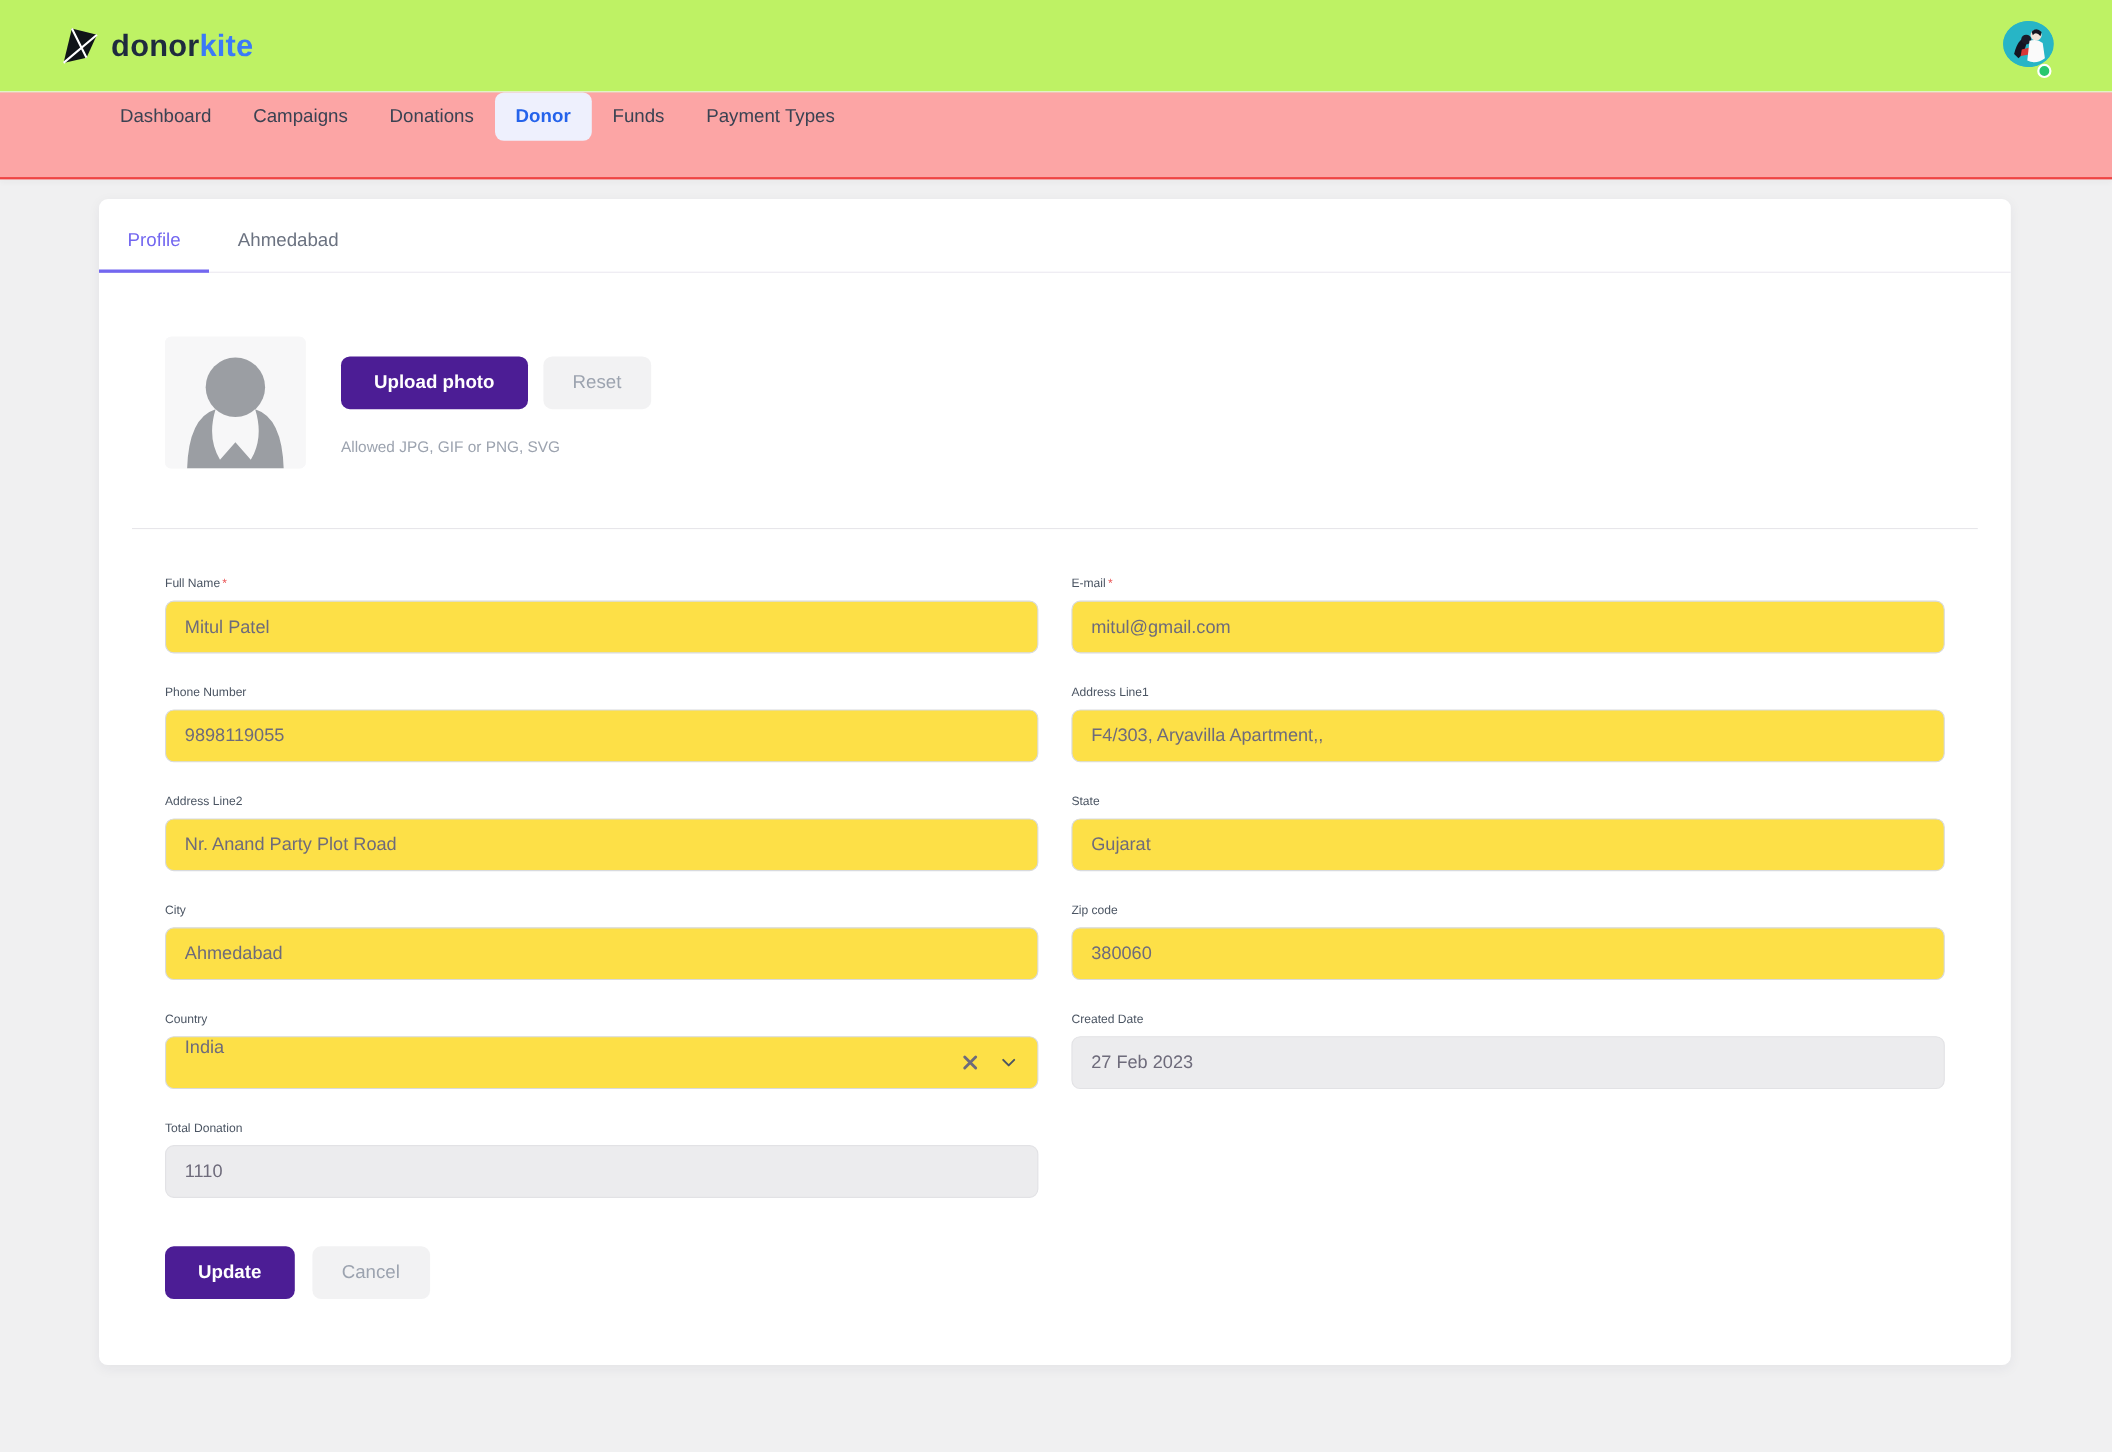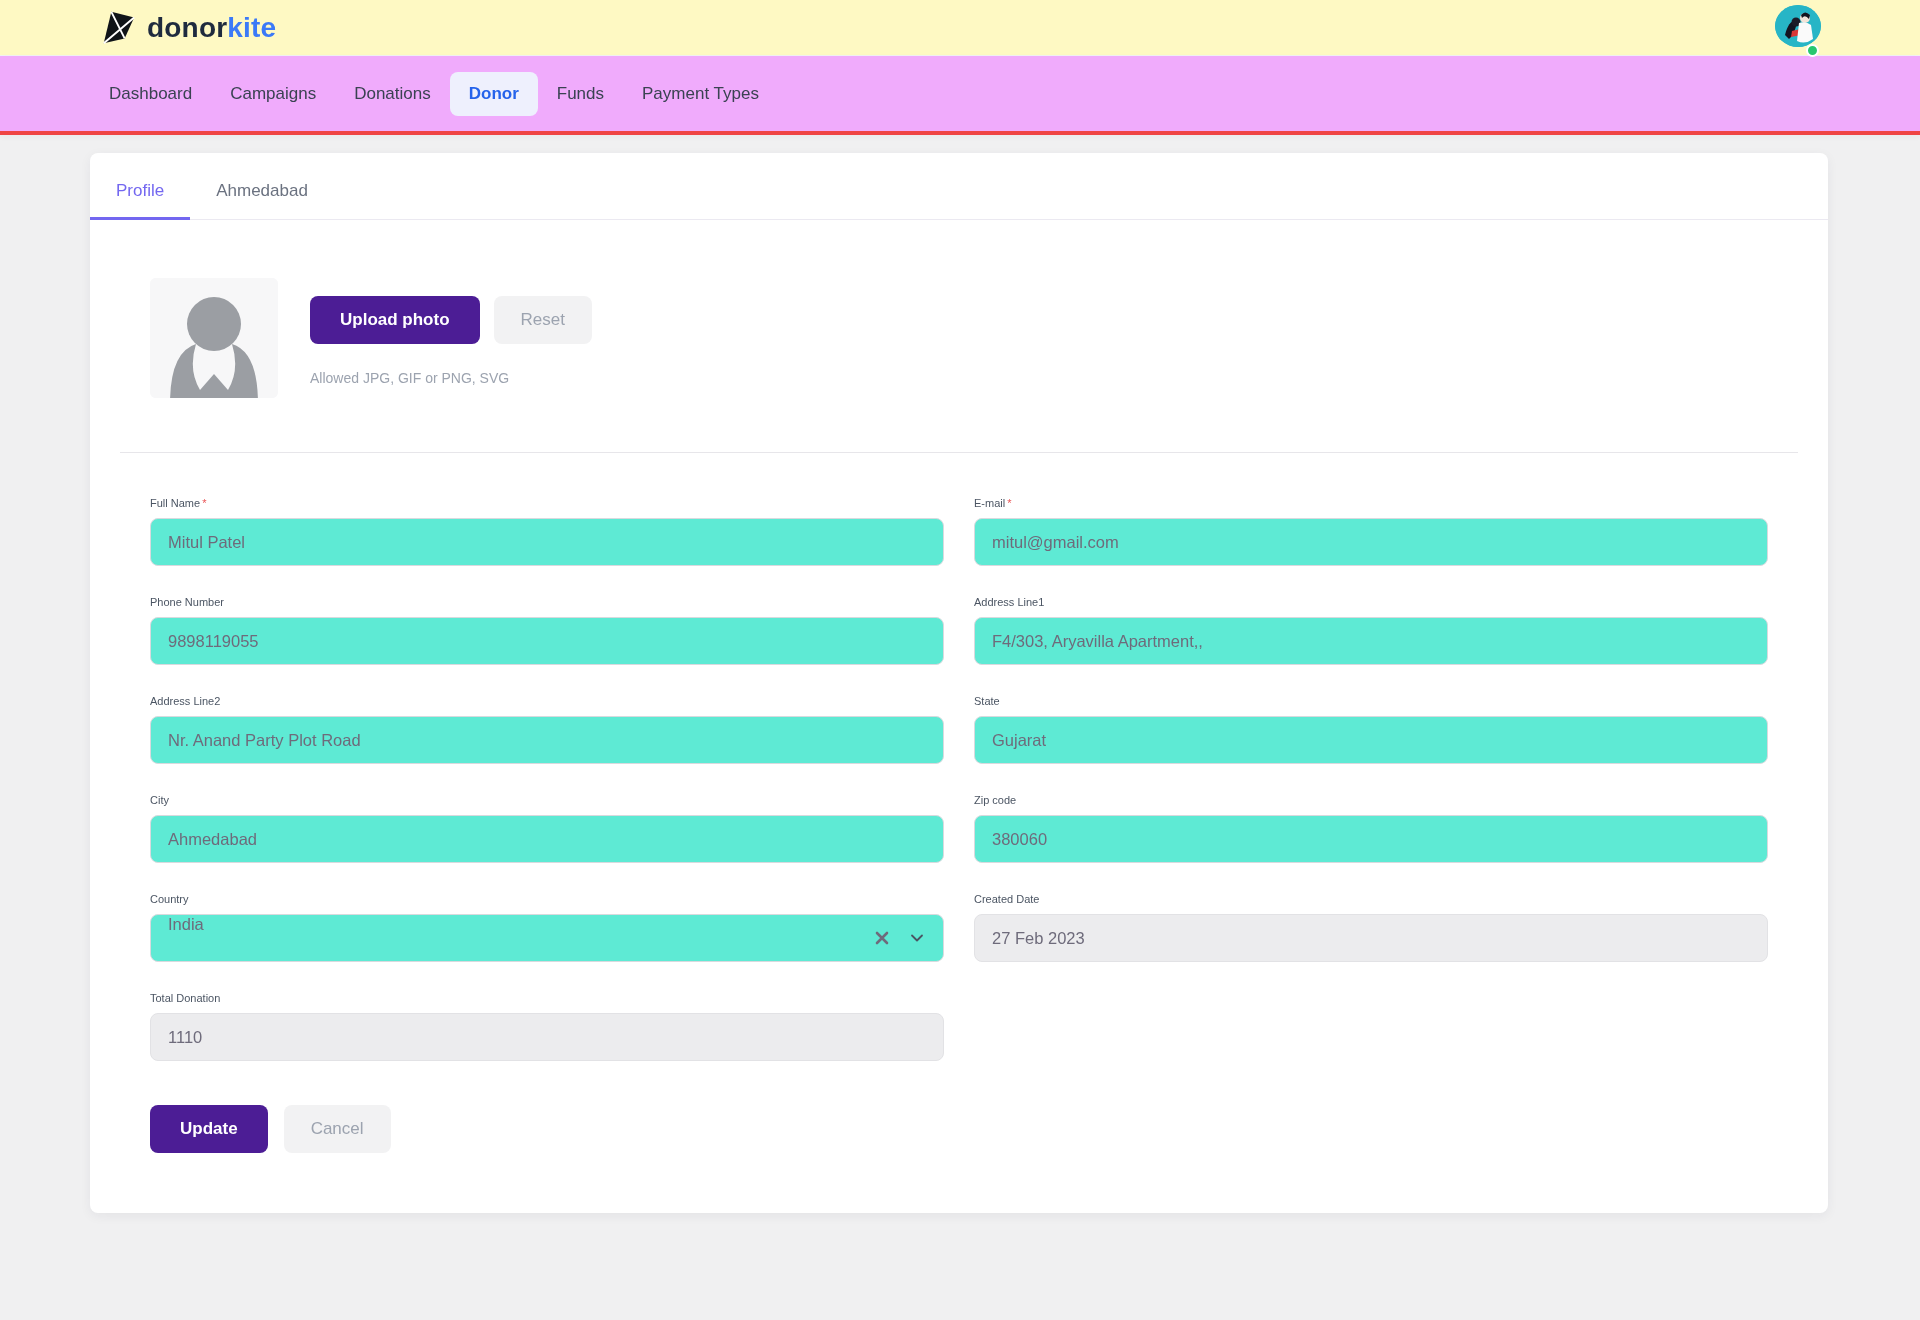--- a/index.html
+++ b/index.html
@@ -5,52 +5,52 @@
   * { box-sizing: border-box; margin: 0; padding: 0; }
   html,body { width: 1920px; height: 1320px; }
   body {
     font-family: "Liberation Sans", sans-serif;
     background: #f0f0f1;
     color: #5d596c;
   }
 
   
   .top-header {
-    background: #fef9c3;
-    height: 56px;
+    background: #bef264;
+    height: 84px;
     display: flex;
     align-items: center;
     justify-content: space-between;
-    padding: 0 99px;
+    padding: 0 53px;
     border-bottom: 1px solid #f2f2f3;
   }
   .brand { display: flex; align-items: center; gap: 10px; }
   .brand-kite-icon { width: 38px; height: 38px; }
   .brand-text { font-size: 28px; font-weight: bold; letter-spacing: .2px; }
   .brand-text .dark { color: #1f2b3e; }
   .brand-text .accent { color: #3b7af7; }
   .user-avatar-wrap { position: relative; width: 46px; height: 46px; cursor: pointer; }
   .user-avatar {
     width: 46px; height: 42px; border-radius: 50%;
     overflow: hidden; background: #27b5c6;
   }
   .status-dot {
     position: absolute; right: 2px; bottom: -6px;
     width: 13px; height: 13px; border-radius: 50%;
     background: #28c76f; border: 2px solid #ffffff;
   }
 
   
   .main-nav {
-    background: #f0abfc;
+    background: #fca5a5;
     height: 79px;
     display: flex;
-    align-items: center;
+    align-items: flex-start;
     padding: 0 90px;
-    border-bottom: 4px solid #ef4444;
+    border-bottom: 2px solid #ef4444;
     box-shadow: 0 2px 6px rgba(40,40,60,.04);
   }
   .nav-item {
     font-size: 17px;
     color: #3a4252;
     padding: 12px 19px;
     border-radius: 8px;
     cursor: pointer;
     text-decoration: none;
     white-space: nowrap;
@@ -145,21 +145,21 @@
     font-size: 11px;
     color: #4b5563;
     margin-bottom: 9px;
   }
   .req { color: #ea5455; margin-left: 2px; }
   .text-input, .select-box {
     width: 100%;
     height: 48px;
     border: 1px solid #d8dade;
     border-radius: 8px;
-    background: #5eead4;
+    background: #fde047;
     font-family: "Liberation Sans", sans-serif;
     font-size: 16.5px;
     color: #6e6b7b;
     padding: 0 17px;
     outline: none;
   }
   .text-input:disabled {
     background: #ececee;
     border-color: #e2e2e5;
     color: #6e6b7b;

